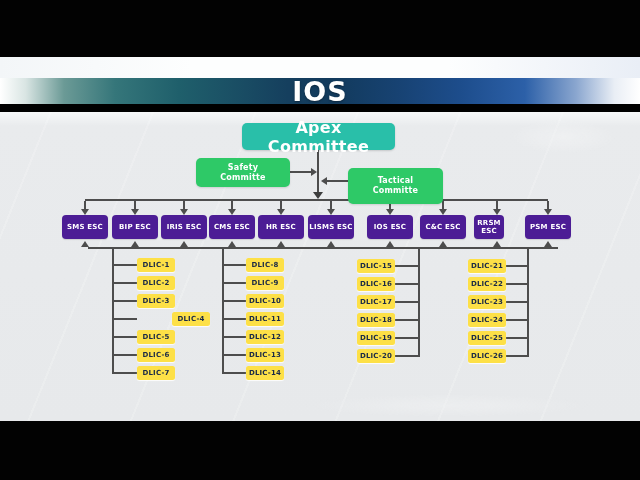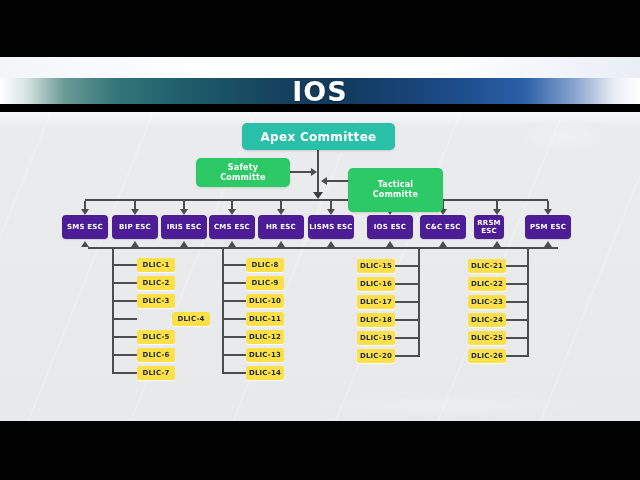--- a/index.html
+++ b/index.html
@@ -21,21 +21,21 @@
           background:linear-gradient(180deg,#f6f8f9 0px,#e9ebed 14px,#e7e9eb 100%);}
   .canvas:before{content:"";position:absolute;inset:0;
           background:
             radial-gradient(closest-side at 88% 8%, rgba(255,255,255,.55), transparent 70%),
             radial-gradient(closest-side at 70% 95%, rgba(255,255,255,.45), transparent 75%),
             repeating-linear-gradient(112deg, transparent 0 46px, rgba(255,255,255,.30) 46px 48px, transparent 48px 95px);
           opacity:.5;}
   
   .box{position:absolute;display:flex;align-items:center;justify-content:center;
        text-align:center;font-weight:bold;box-sizing:border-box;z-index:3;}
-  .apex{background:#29bfa9;color:#fff;border-radius:5px;font-size:12px;letter-spacing:.3px;
+  .apex{background:#29bfa9;color:#fff;border-radius:5px;font-size:16px;letter-spacing:.3px;
         box-shadow:0 1px 2px rgba(0,0,0,.15);}
   .green{background:#2ec967;color:#fff;border-radius:5px;font-size:8px;line-height:1.25;
         letter-spacing:.2px;white-space:pre-line;box-shadow:0 1px 2px rgba(0,0,0,.12);}
   .esc{background:#4c1d95;color:#fff;border-radius:4px;font-size:7px;letter-spacing:.2px;
         box-shadow:0 1px 1px rgba(0,0,0,.12);}
   .dlic{background:#fde047;color:#1b2a47;border-radius:2.5px;font-size:7px;letter-spacing:.2px;
         box-shadow:0 1px 1px rgba(255,255,255,.9);}
   
   .lh,.lv{position:absolute;background:#4d4d4d;z-index:1;}
   .lh{height:2px;} .lv{width:2px;}
@@ -61,21 +61,21 @@
 
   <div class="box apex" style="left:242px;top:123px;width:153px;height:27px;">Apex Committee</div>
   <i class="lv" style="left:317px;top:150px;height:43px;"></i>
   <i class="adb" style="left:313px;top:192px;"></i>
 
   <div class="box green" style="left:196px;top:158px;width:94px;height:29px;">Safety
 Committe</div>
   <i class="lh" style="left:290px;top:171px;width:21px;"></i>
   <i class="ar" style="left:311px;top:168px;"></i>
 
-  <div class="box green" style="left:348px;top:168px;width:95px;height:44px;">Tactical
+  <div class="box green" style="left:348px;top:168px;width:95px;height:36px;">Tactical
 Committe</div>
   <i class="lh" style="left:327px;top:180px;width:21px;"></i>
   <i class="al" style="left:321px;top:177px;"></i>
 
   <i class="lh" style="left:85px;top:199px;width:463px;"></i>
   <i class="lh" style="left:88px;top:247px;width:470px;"></i>
 
   <i class="lv" style="left:84px;top:201px;height:8px;"></i>
   <i class="lv" style="left:134px;top:201px;height:8px;"></i>
   <i class="lv" style="left:183px;top:201px;height:8px;"></i>

